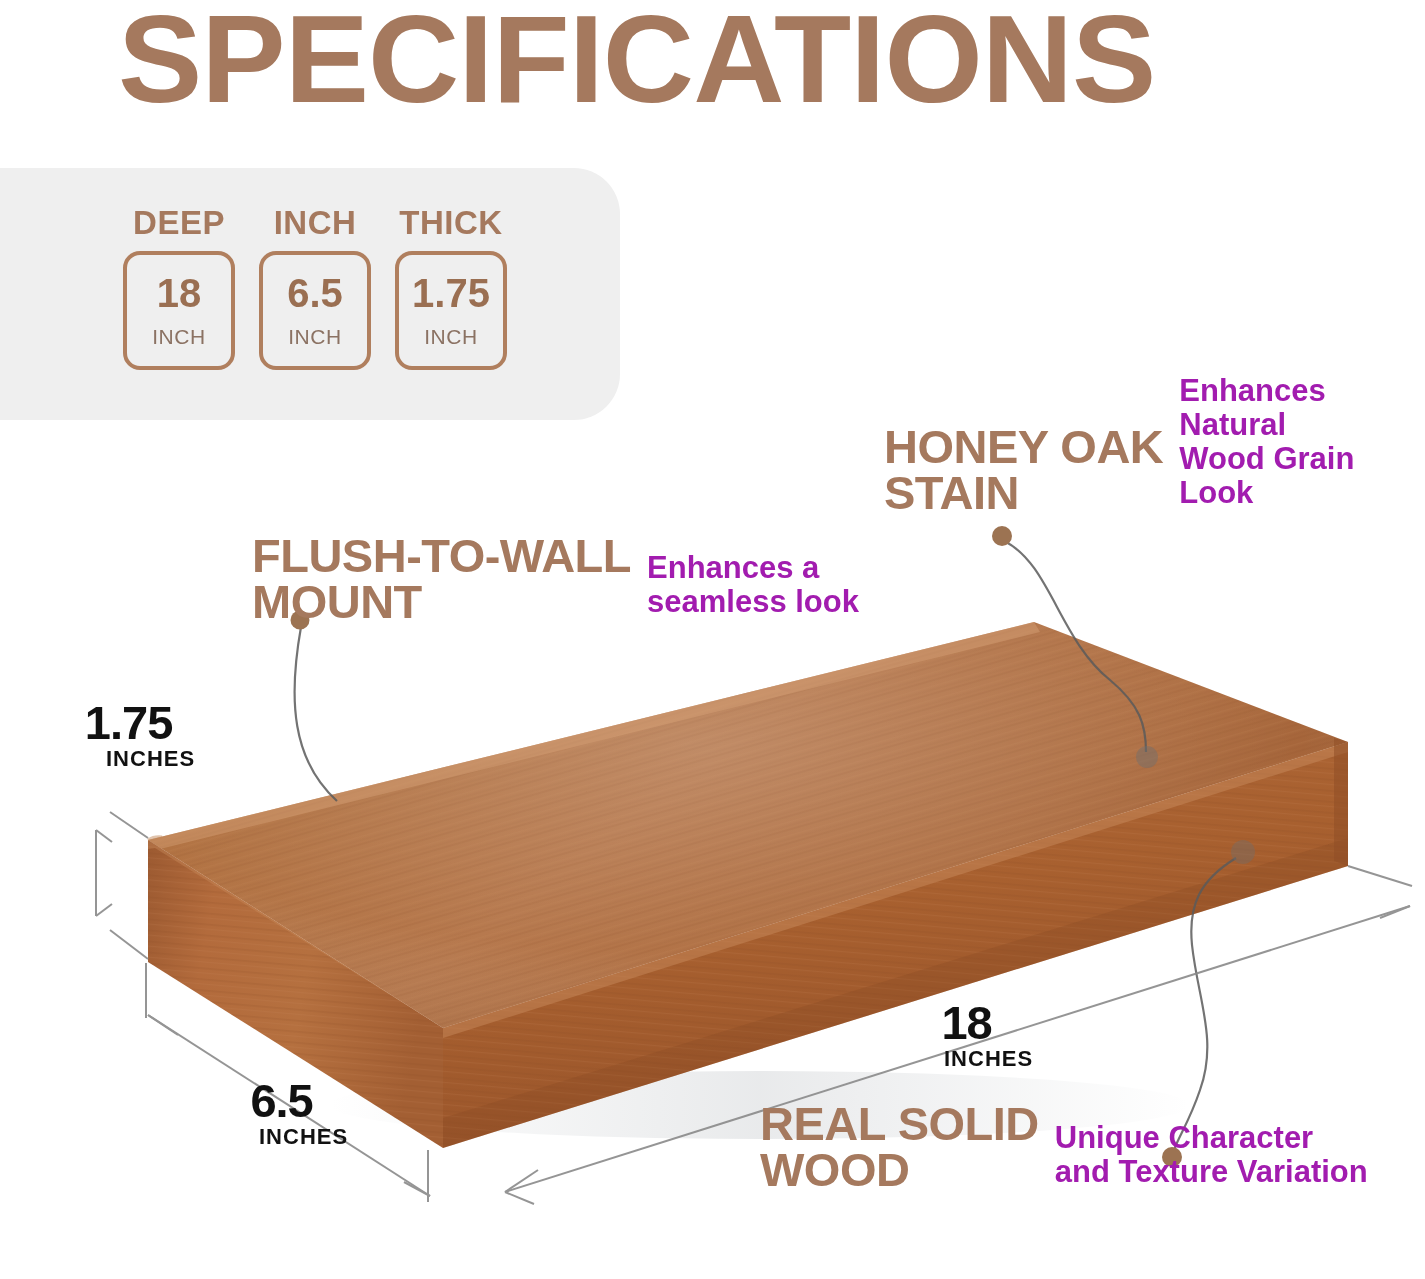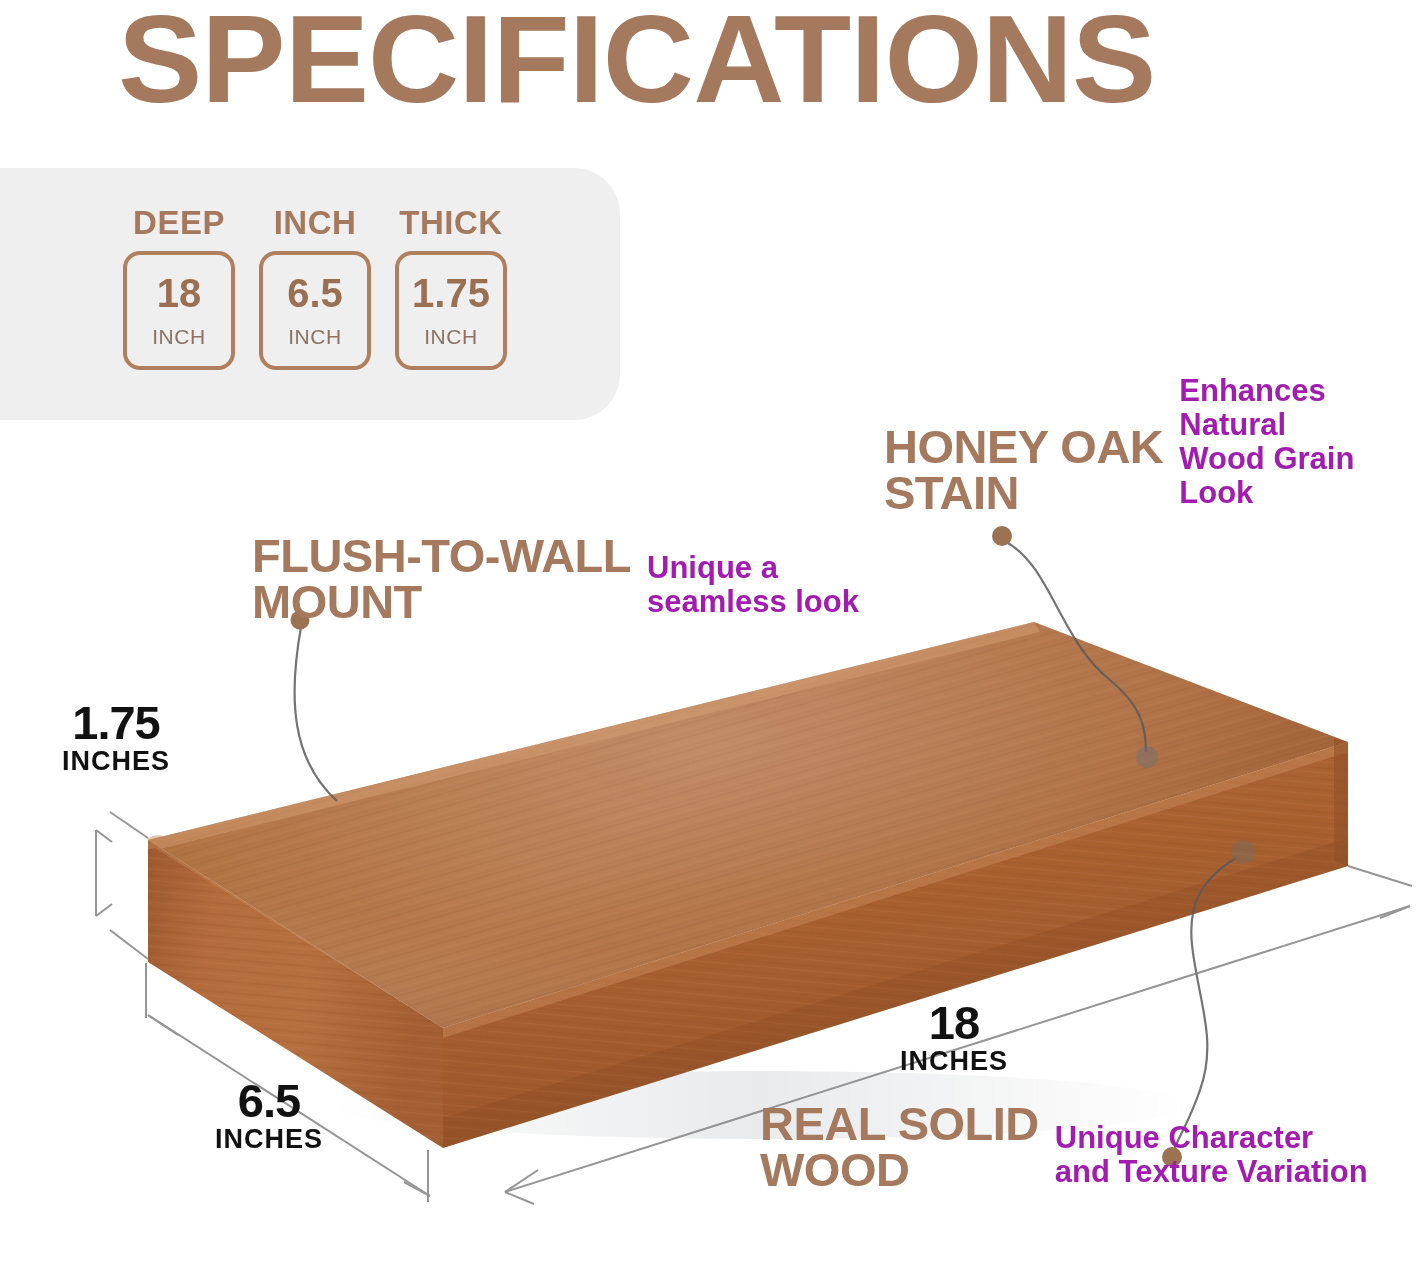--- a/index.html
+++ b/index.html
@@ -70,21 +70,21 @@
   #callout-honey .co-title{ font-size:47px; }
   #callout-honey .co-sub{ padding-bottom:6px; }
 
   #callout-wood{ left:760px; top:1101px; }
   #callout-wood .co-title{ font-size:47px; }
   #callout-wood .co-sub{ padding-bottom:4px; }
 
   
   .dim-label{ position:absolute; text-align:center; color:#111; }
   .dim-num{ font-size:47px; font-weight:bold; line-height:0.96; letter-spacing:-1px; }
-  .dim-unit{ font-size:27px; font-weight:bold; letter-spacing:1px; margin-top:1px; }
+  .dim-unit{ font-size:22px; font-weight:bold; letter-spacing:1px; margin-top:1px;margin-left:44px; }
   #dim-thick{ left:62px; top:700px; }
   #dim-deep{ left:215px; top:1078px; }
   #dim-wide{ left:900px; top:1000px; }
 
   svg.layer{ position:absolute; left:0; top:0; width:1425px; height:1279px; overflow:visible; pointer-events:none; }
 </style>
 </head>
 <body>
 
 <div id="stage">
@@ -256,21 +256,21 @@
 
   <div class="dim-label" id="dim-wide">
     <div class="dim-num">18</div>
     <div class="dim-unit">INCHES</div>
   </div>
 
   <div class="callout" id="callout-flush">
     <div class="co-inline">
       <div class="co-title">FLUSH-TO-WALL
 MOUNT</div>
-      <div class="co-sub">Unique a
+      <div class="co-sub">Enhances a
 seamless look</div>
     </div>
   </div>
 
   <div class="callout" id="callout-honey">
     <div class="co-inline">
       <div class="co-title">HONEY OAK
 STAIN</div>
       <div class="co-sub">Enhances Natural
 Wood Grain Look</div>

